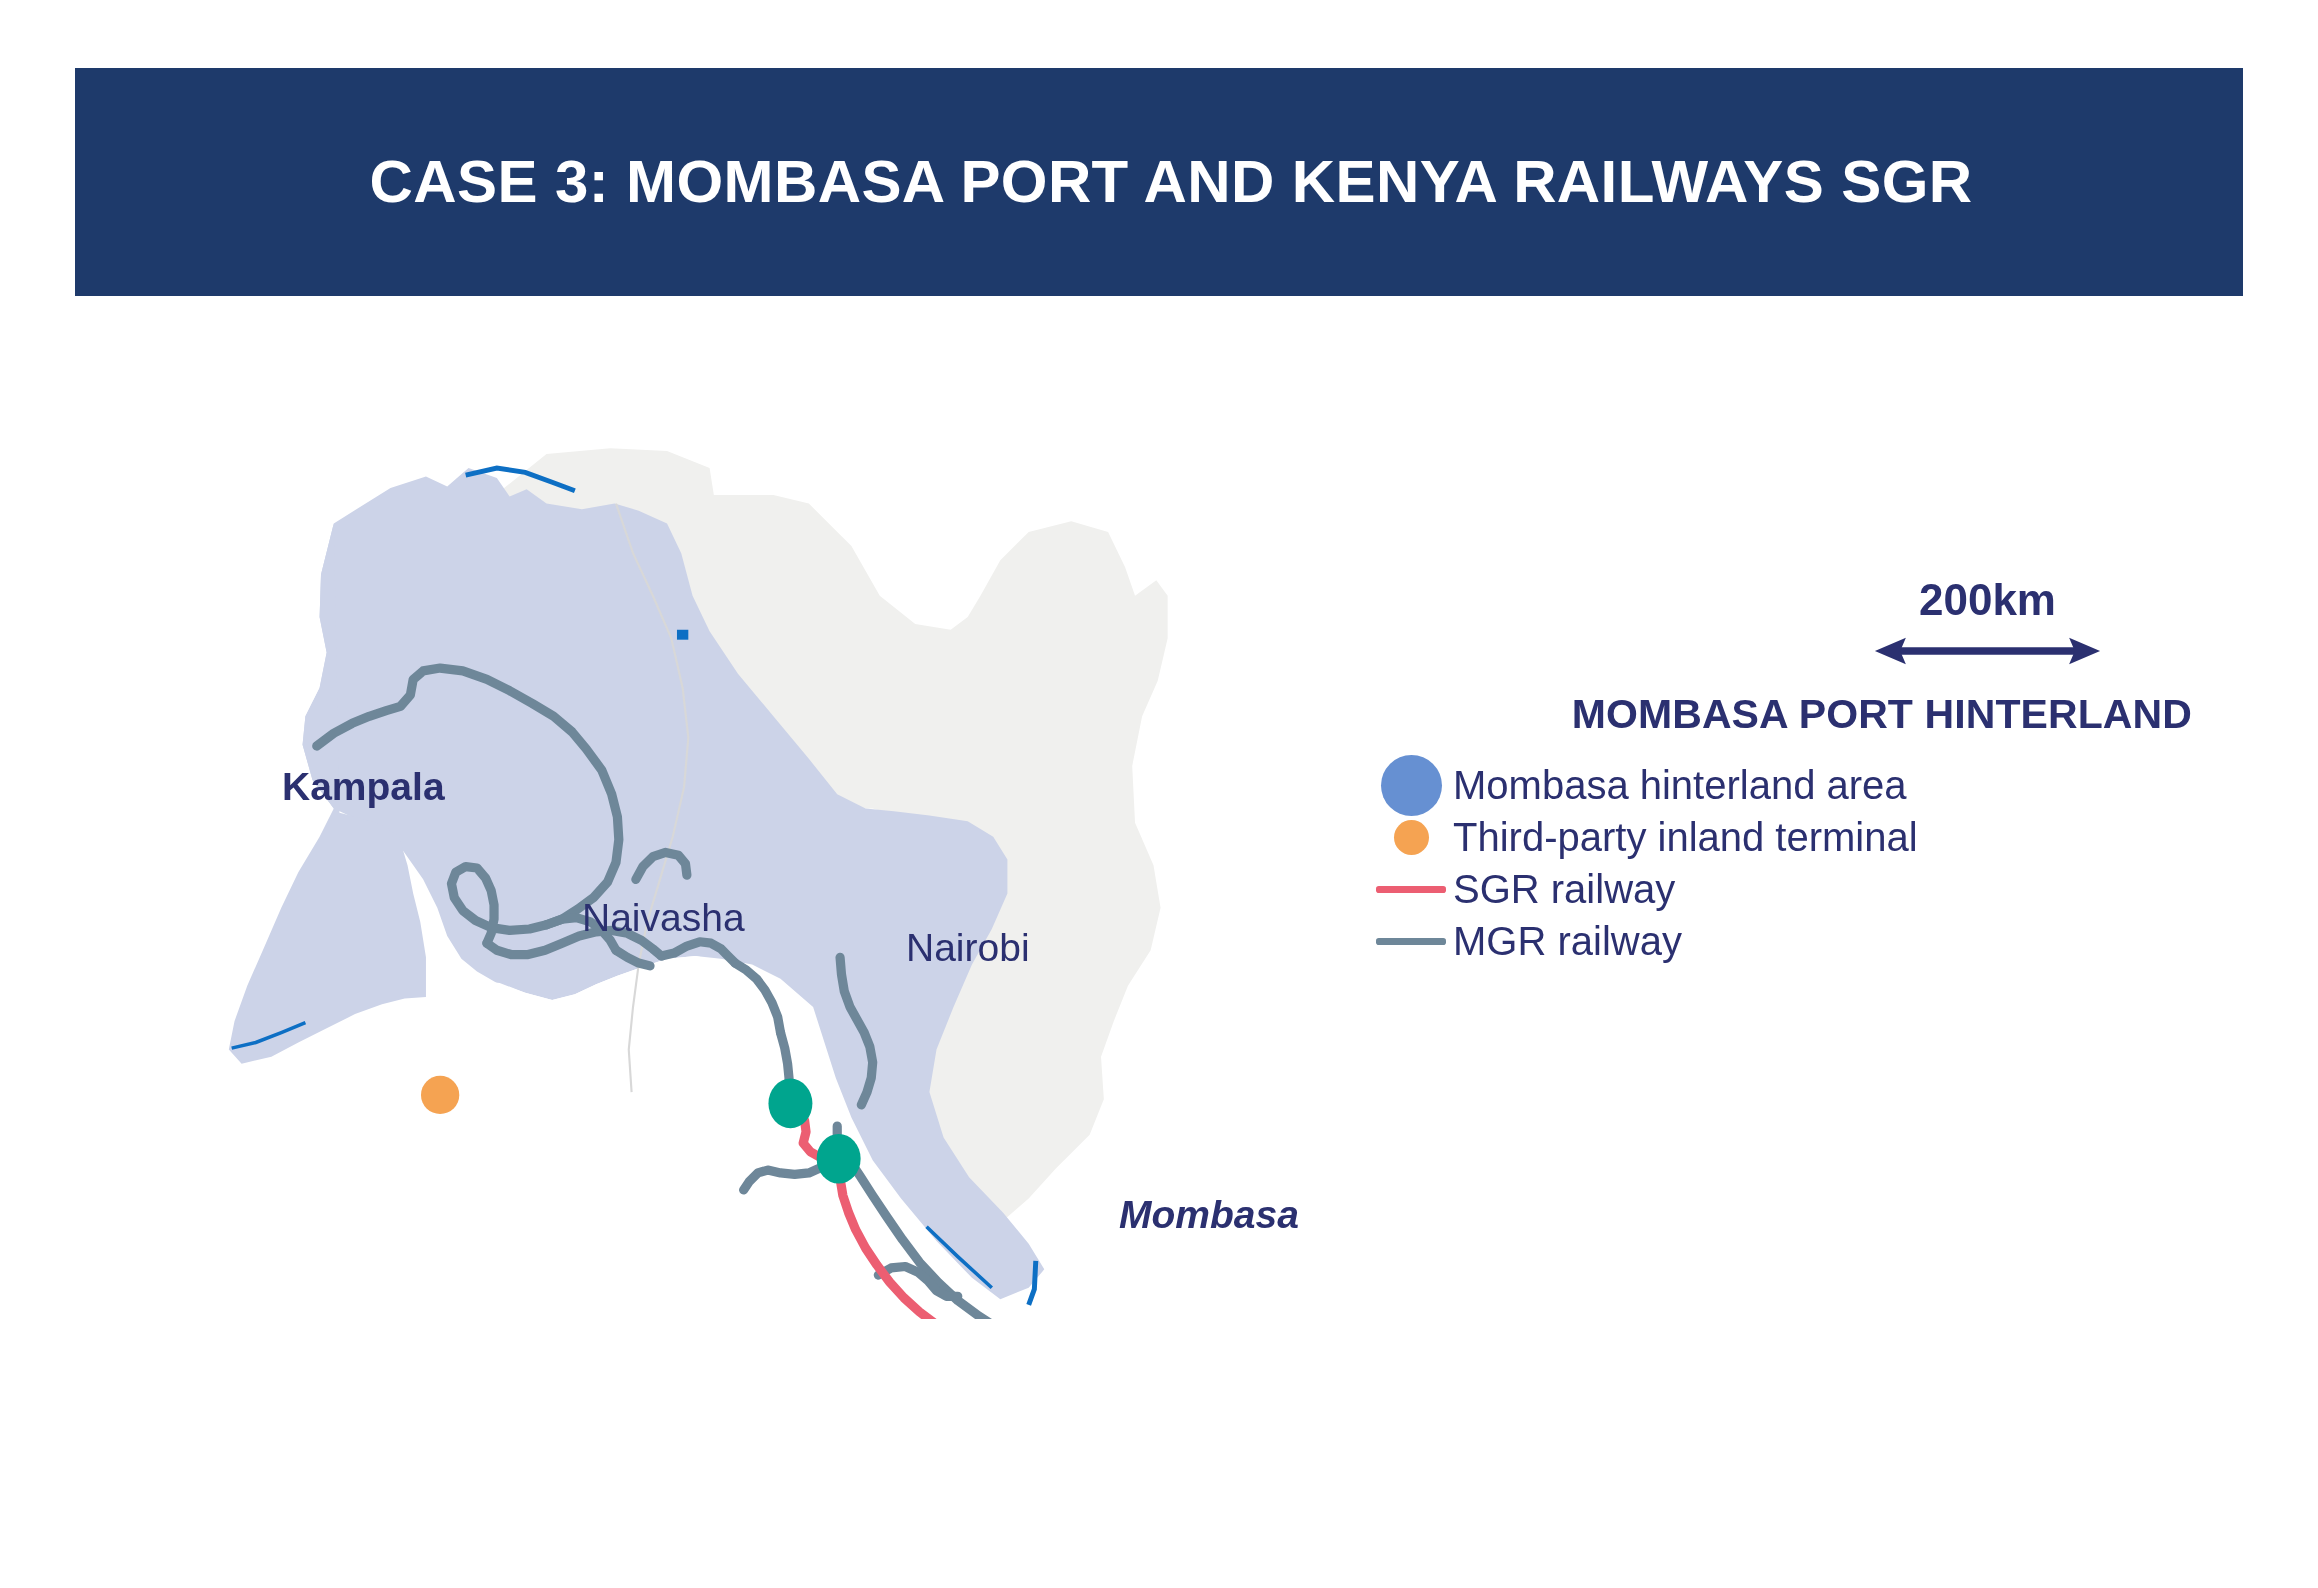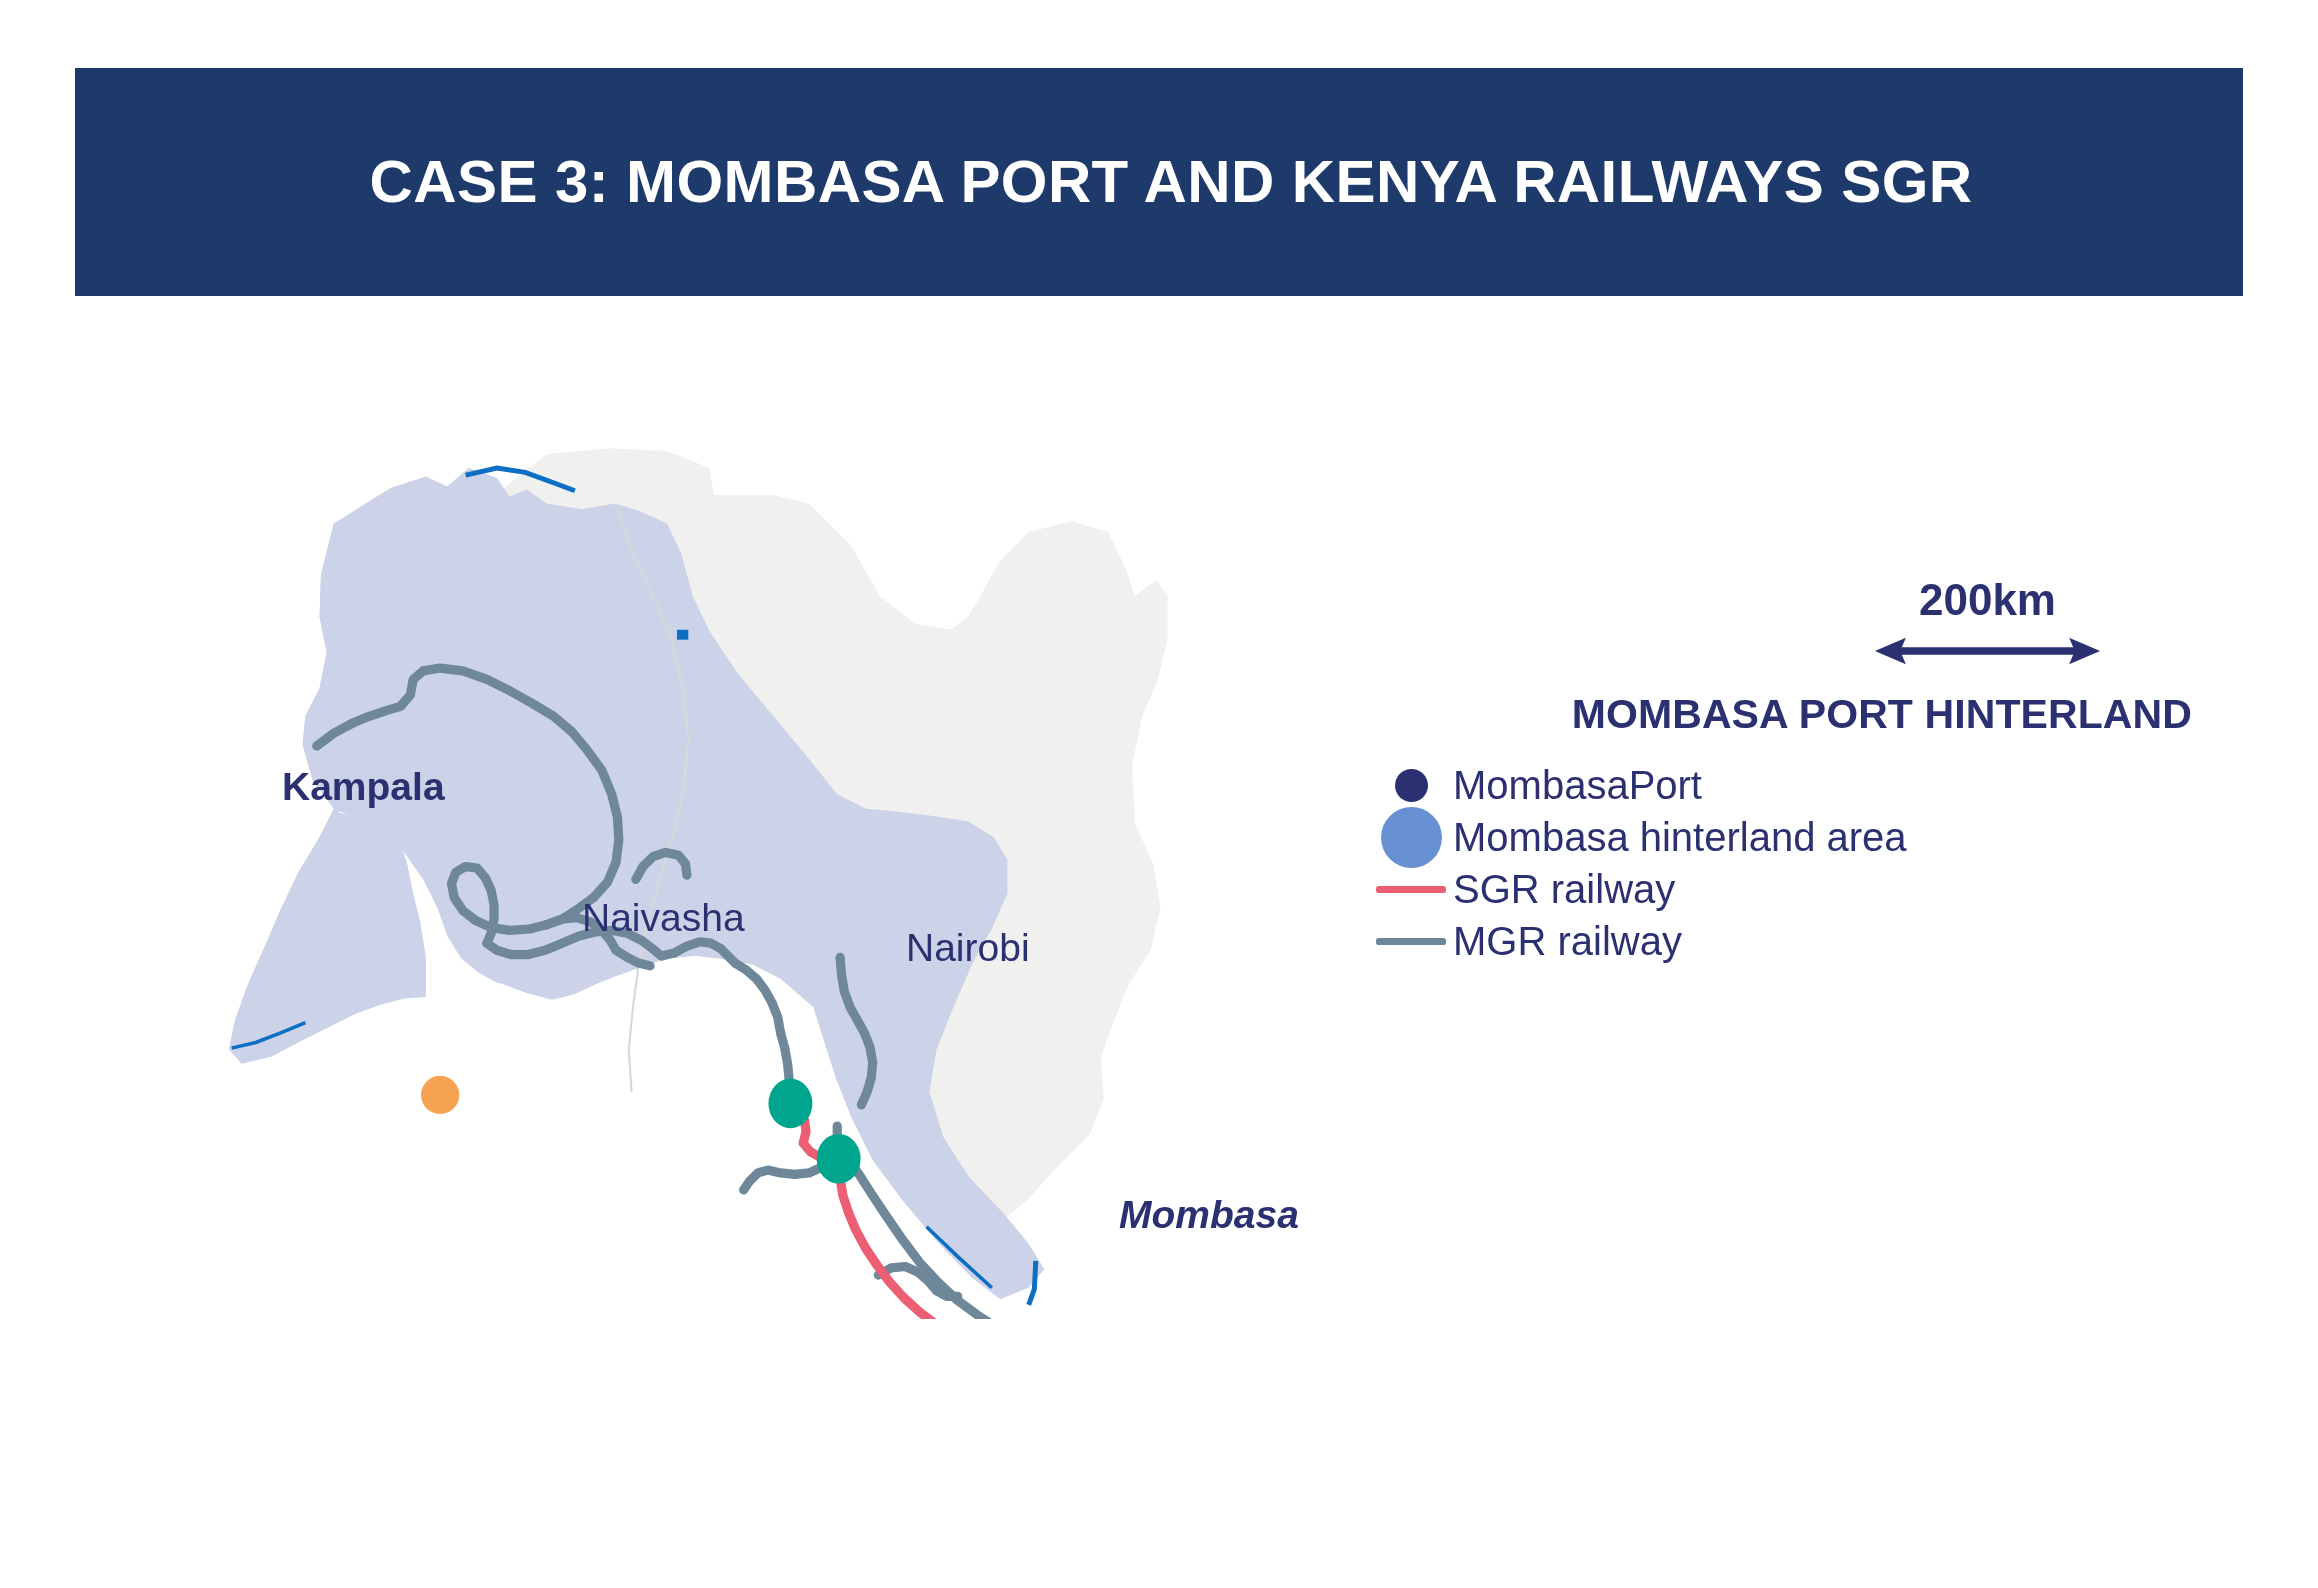--- a/index.html
+++ b/index.html
@@ -289,35 +289,35 @@
       <line x1="34" y1="27" x2="286" y2="27" stroke="#2B3070" stroke-width="11"></line>
       <polygon points="0,27 44,8 36,27 44,46" fill="#2B3070"></polygon>
       <polygon points="320,27 276,8 284,27 276,46" fill="#2B3070"></polygon>
     </svg>
   </div>
 
   <div id="legend-title">MOMBASA PORT HINTERLAND</div>
 
   <div id="legend-list">
 
-    <div class="legend-row">
-      <div class="legend-marker-cell">
-        <span class="legend-dot" style="width:33px;height:33px;background:#2B3070;"></span>
-      </div>
-      <span class="legend-text">MombasaPort</span>
-    </div>
 
     <div class="legend-row">
       <div class="legend-marker-cell">
         <span class="legend-dot" style="width:61px;height:61px;background:#6690D2;"></span>
       </div>
       <span class="legend-text">Mombasa hinterland area</span>
     </div>
 
 
+    <div class="legend-row">
+      <div class="legend-marker-cell">
+        <span class="legend-dot" style="width:35px;height:35px;background:#F5A352;"></span>
+      </div>
+      <span class="legend-text">Third-party inland terminal</span>
+    </div>
 
     <div class="legend-row">
       <div class="legend-marker-cell">
         <span class="legend-line" style="width:70px;height:7px;background:#EC5E72;"></span>
       </div>
       <span class="legend-text">SGR railway</span>
     </div>
 
     <div class="legend-row">
       <div class="legend-marker-cell">

